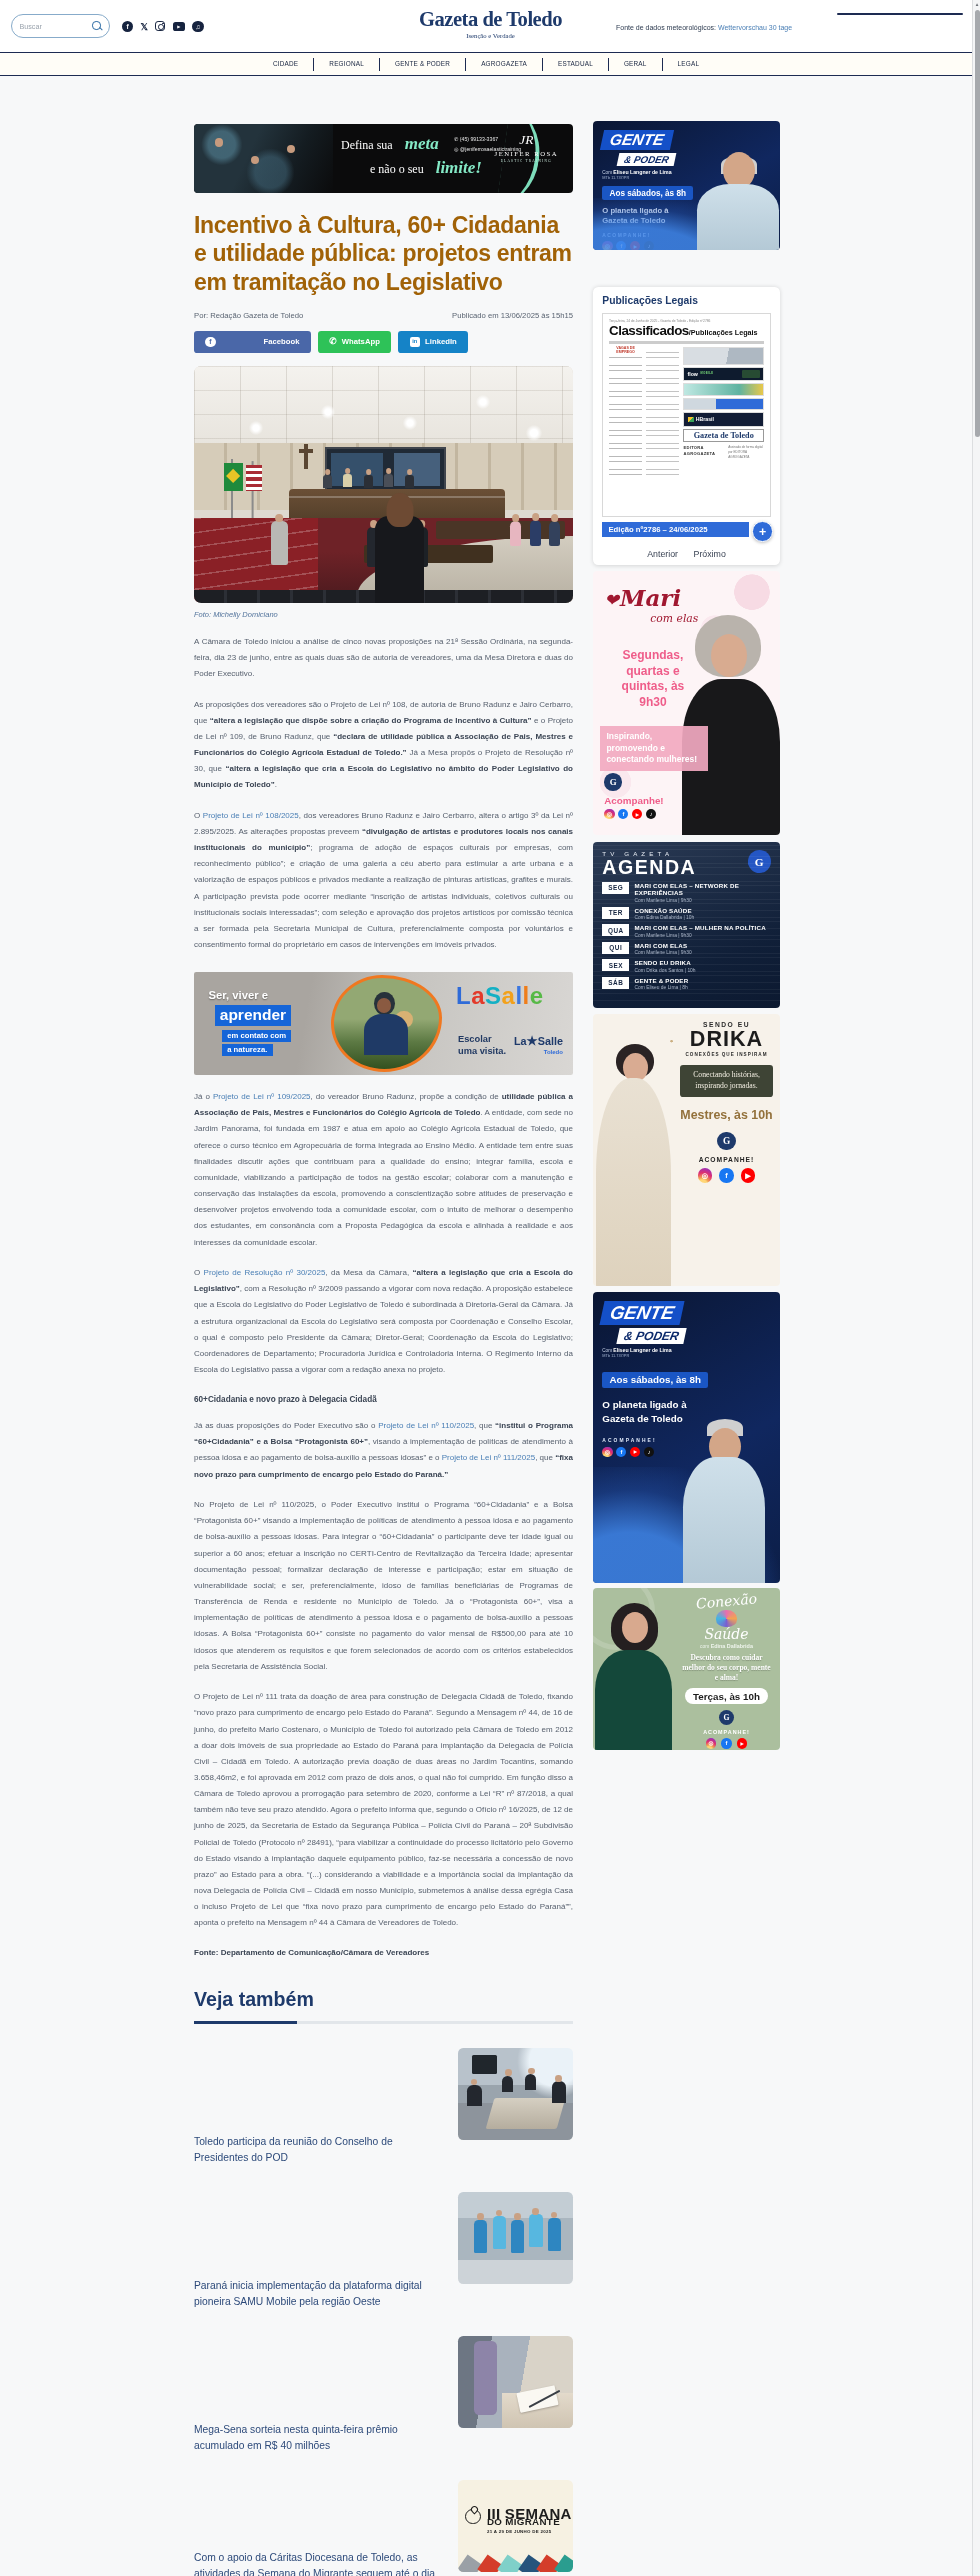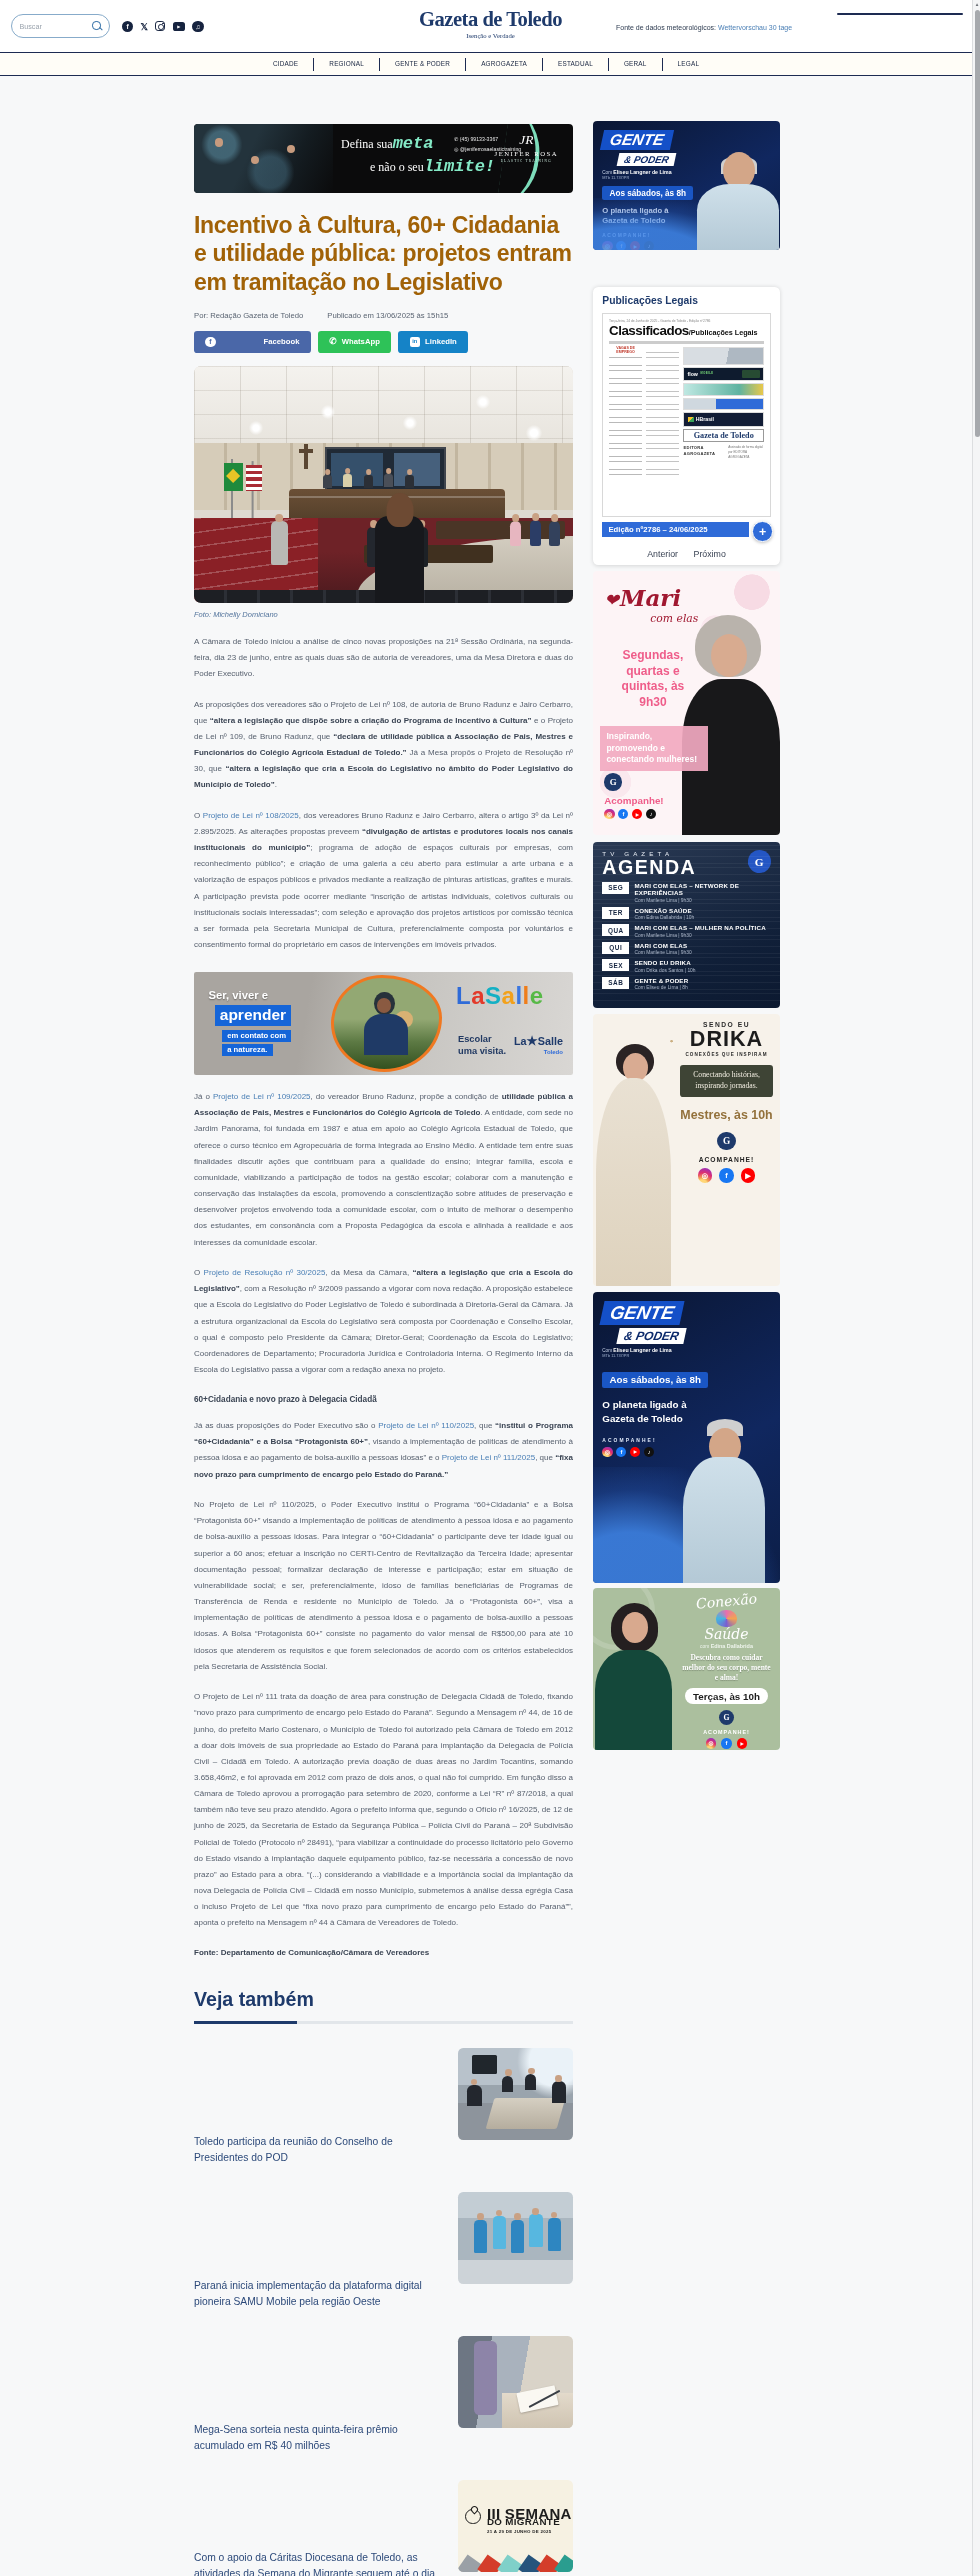--- a/index.html
+++ b/index.html
@@ -39,31 +39,31 @@
   
   .ad-jenifer { margin-top:49px; height:69px; border-radius:4.1px; background:#0b0b0c; position:relative; overflow:hidden; cursor:pointer; }
   .jen-photo { position:absolute; left:0; top:0; width:139px; height:100%;
     background: radial-gradient(circle at 20% 30%, rgba(90,140,160,.55) 0 13.4px, transparent 20.6px),
                 radial-gradient(circle at 55% 70%, rgba(70,110,130,.5) 0 15.5px, transparent 24px),
                 linear-gradient(115deg, #23333c 0 40%, #141c21 70%, #0b0b0c); }
   .jen-photo i { position:absolute; border-radius:50%; background:#c79b7e; width:8.2px; height:8.2px; display:block; }
   .jen-text { position:absolute; left:147px; top:10.3px; color:#fff; font-family:"Liberation Serif",serif; }
   .jen-text .l1 { font-size:12px; }
   .jen-text .l2 { font-size:12px; margin-left:29px; margin-top:4.1px;text-align:center; }
-  .jen-accent { font-family:Liberation Mono, monospace; font-style:italic; font-weight:700; color:#84e9c6; font-size:17px; margin-left:0; }
+  .jen-accent { font-family:Liberation Serif, serif; font-style:italic; font-weight:700; color:#84e9c6; font-size:17px; margin-left:12px; }
   .jen-contact { position:absolute; left:260px; top:11.3px; color:#e8e8e8; font-size:5.2px; line-height:1.8; }
   .jen-brand { position:absolute; right:8.2px; top:8.2px; width:77px; text-align:center; color:#fff; font-family:"Liberation Serif",serif; }
   .jen-brand .mono { font-style:italic; font-size:13.4px; }
   .jen-brand .nm { font-size:6.7px; letter-spacing:1.5px; margin-top:2.1px; }
   .jen-brand .sub { font-size:3.3px; letter-spacing:1.3px; color:#cfeee2; margin-top:1.5px; }
   .jen-swoosh { position:absolute; right:34px; top:-13.4px; width:36px; height:95px; border-right:4.6px solid #84e9c6; border-radius:0 100% 100% 0 / 0 50% 50% 0; transform:rotate(8deg); opacity:.95; }
 
   
   .article-title { margin-top:17.5px; font-size:23px; line-height:1.26; font-weight:800; color:#a16207; letter-spacing:-0.3px; }
-  .byline { margin-top:13.4px; font-size:7.7px; color:#5a6472; display:flex; gap:24px; }
+  .byline { margin-top:13.4px; font-size:7.7px; color:#5a6472; display:flex; gap:24px;justify-content:space-between; }
   .share-row { margin-top:11.3px; display:flex; gap:7.2px; }
   .share-btn { height:21.6px; border:none; border-radius:3.1px; color:#fff; font-weight:700; font-size:7.7px; display:flex; align-items:center; gap:5.2px; padding:0 11.3px; cursor:pointer; font-family:"Liberation Sans",sans-serif; }
   .share-facebook { background:#4a67a8;gap:48px; }
   .share-whatsapp { background:#2ec258; }
   .share-linkedin { background:#1583c7; }
   .sb-ic { font-size:8.8px; line-height:1; }
   .sb-ic.fb { width:10.3px; height:10.3px; background:#fff; color:#4a67a8; border-radius:50%; display:flex; align-items:center; justify-content:center; font-size:6.7px; font-weight:800; }
   .sb-ic.in { width:10.3px; height:10.3px; background:#fff; color:#1583c7; border-radius:2.1px; display:flex; align-items:center; justify-content:center; font-size:5.7px; font-weight:800; }
 
   

